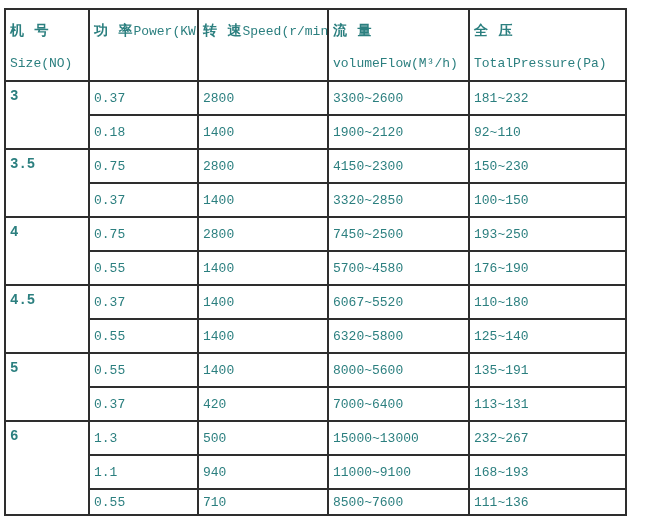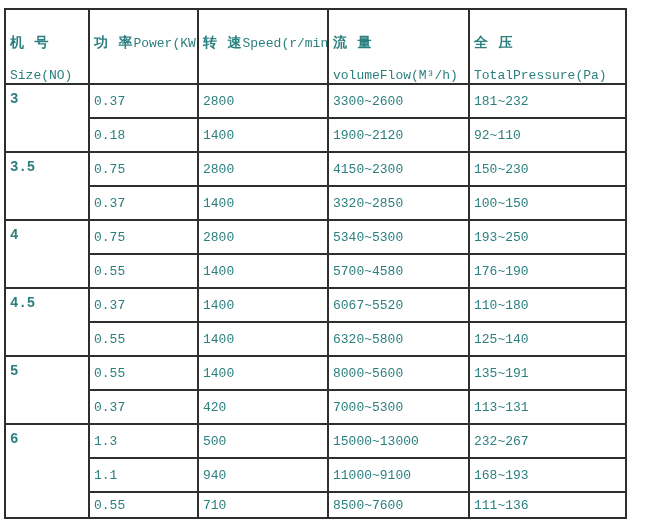--- a/index.html
+++ b/index.html
@@ -23,21 +23,21 @@
     vertical-align: middle;
     padding: 0 0 0 4px;
     font-size: 13px;
     font-weight: normal;
     overflow: hidden;
     white-space: nowrap;
   }
   .spec-table thead tr { height: 72px; }
   .spec-table tbody tr { height: 34px; }
   .spec-table tbody tr:last-child { height: 26px; }
-  .spec-table th { vertical-align: top; padding-top: 24px; }
+  .spec-table th { vertical-align: top; padding-top: 12px; }
   .cn { font-weight: bold; font-size: 14px; letter-spacing: 1px; }
   .hdr-en { font-size: 13px; }
   .stack .hdr-en { display: block; margin-top: 16px; }
   .inline-hdr .cn, .inline-hdr .hdr-en { display: inline; }
   td.size-cell { vertical-align: top; padding-top: 6px; font-weight: bold; font-size: 14px; }
 </style>
 </head>
 <body>
 
 <table class="spec-table">
@@ -94,21 +94,21 @@
     <tr>
       <td>0.37</td>
       <td>1400</td>
       <td>3320~2850</td>
       <td>100~150</td>
     </tr>
     <tr>
       <td class="size-cell" rowspan="2">4</td>
       <td>0.75</td>
       <td>2800</td>
-      <td>5340~5300</td>
+      <td>7450~2500</td>
       <td>193~250</td>
     </tr>
     <tr>
       <td>0.55</td>
       <td>1400</td>
       <td>5700~4580</td>
       <td>176~190</td>
     </tr>
     <tr>
       <td class="size-cell" rowspan="2">4.5</td>
@@ -126,21 +126,21 @@
     <tr>
       <td class="size-cell" rowspan="2">5</td>
       <td>0.55</td>
       <td>1400</td>
       <td>8000~5600</td>
       <td>135~191</td>
     </tr>
     <tr>
       <td>0.37</td>
       <td>420</td>
-      <td>7000~5300</td>
+      <td>7000~6400</td>
       <td>113~131</td>
     </tr>
     <tr>
       <td class="size-cell" rowspan="3">6</td>
       <td>1.3</td>
       <td>500</td>
       <td>15000~13000</td>
       <td>232~267</td>
     </tr>
     <tr>

